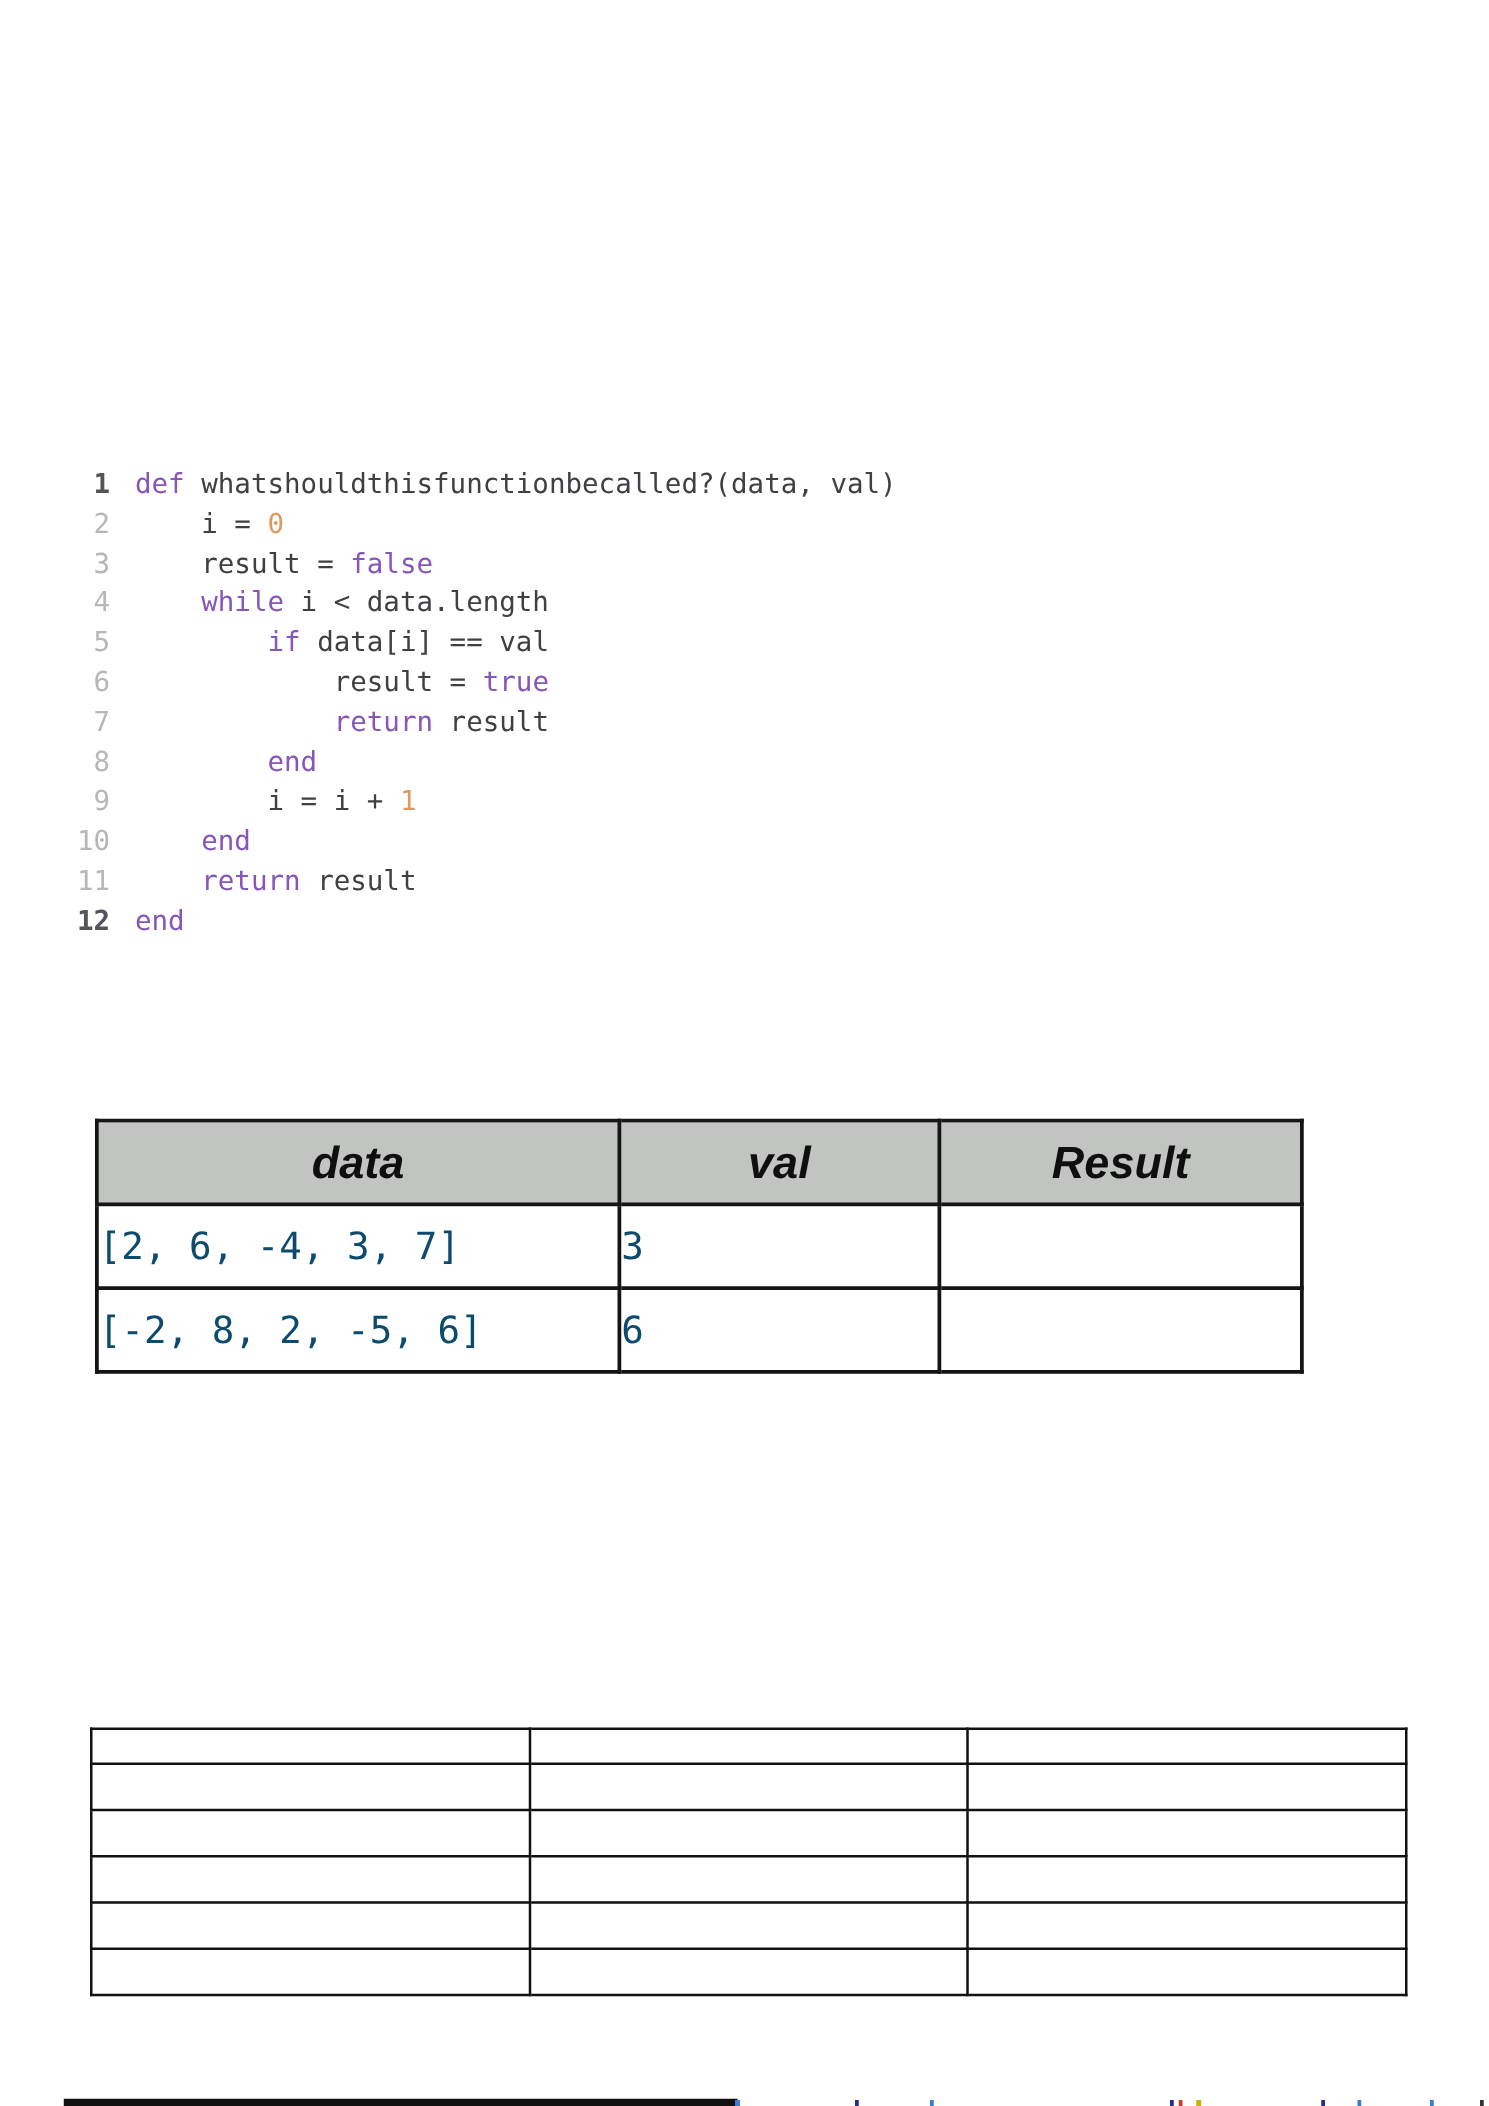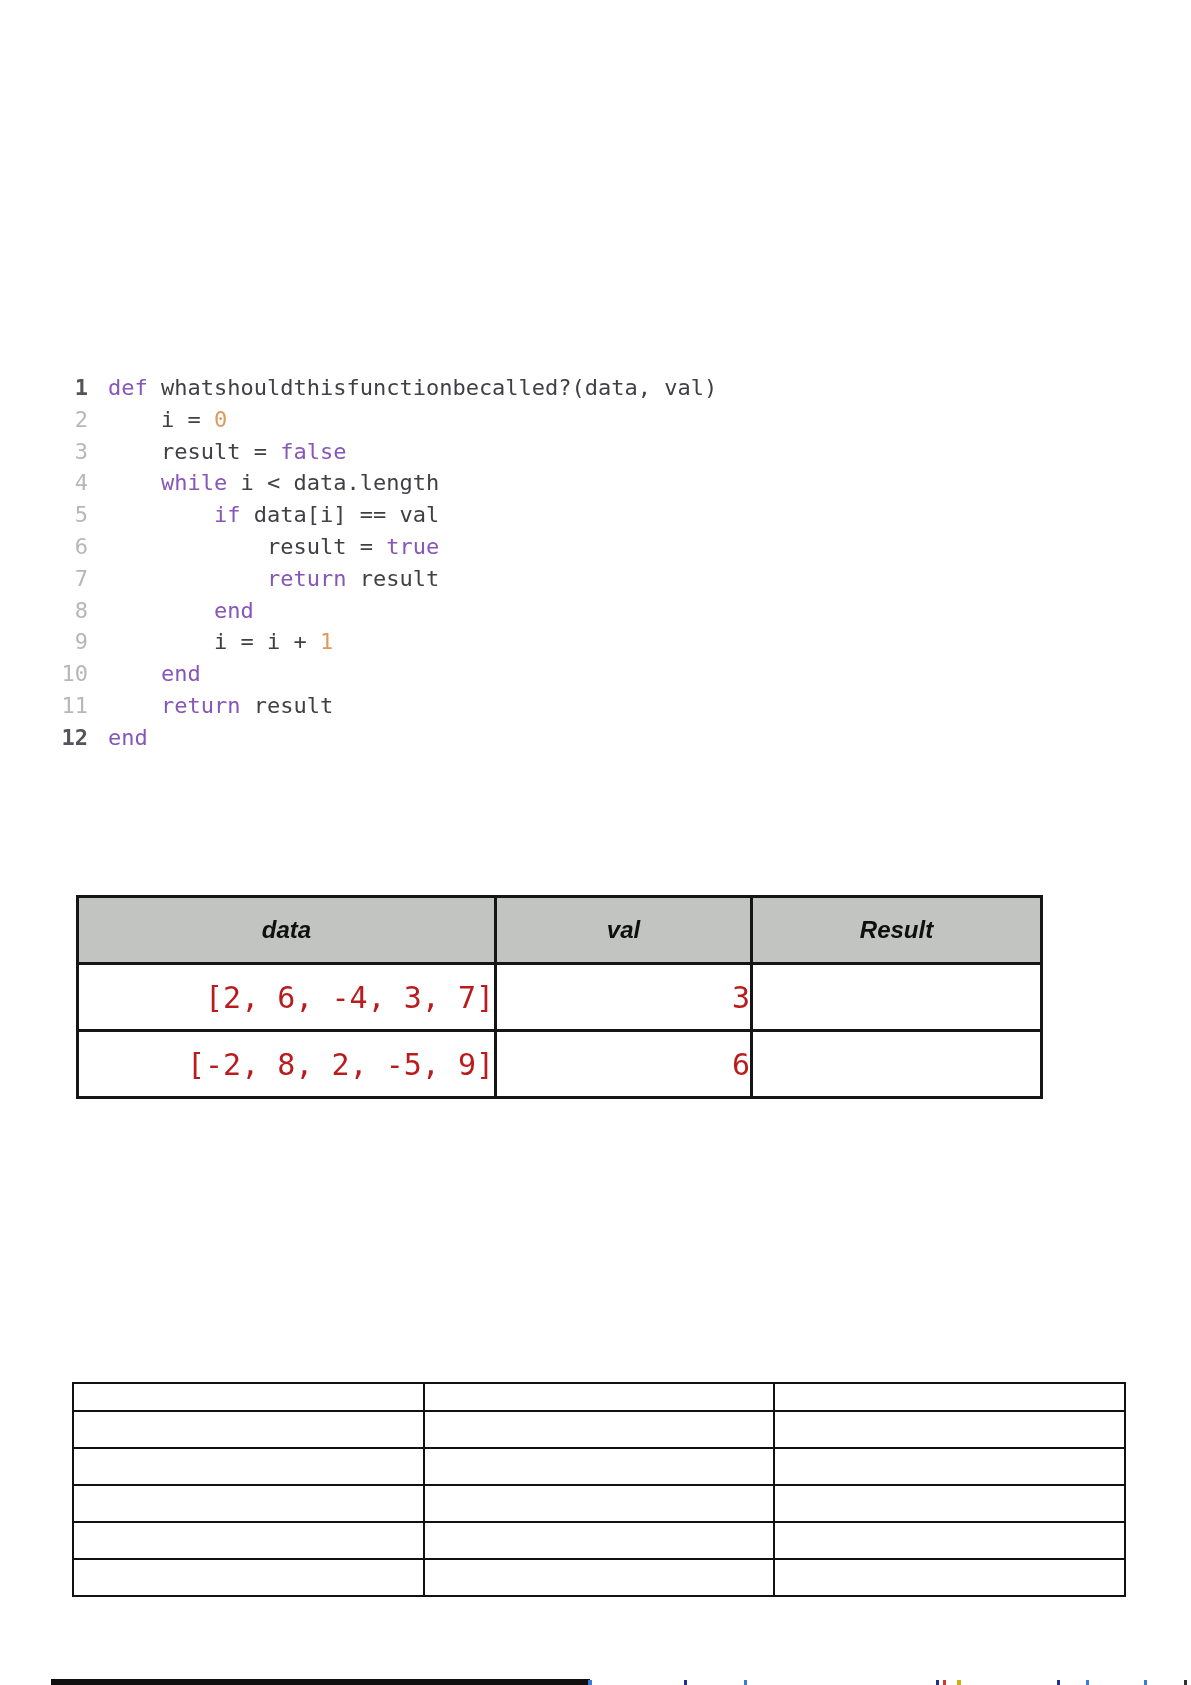--- a/index.html
+++ b/index.html
@@ -59,30 +59,30 @@
   .results-table th, .results-table td {
     border: 3px solid var(--border);
     overflow: hidden;
   }
   .results-table th {
     height: 67px;
     background: var(--hdr-bg);
     font-family: "Liberation Sans", sans-serif;
     font-style: italic;
     font-weight: bold;
-    font-size: 24px;
+    font-size: 36px;
     color: #0f0f0f;
     text-align: center;
   }
   .results-table td {
     height: 67px;
     font-family: "DejaVu Sans Mono", monospace;
     font-size: 30px;
-    color: #b91c1c;
-    text-align: right;
+    color: #0c4a6e;
+    text-align: left;
     background: #fff;
   }
 
   
   .answer-table {
     position: absolute;
     left: 72px;
     top: 1382px;
     width: 1054px;
     border-collapse: collapse;
@@ -129,21 +129,21 @@
           <th>Result</th>
         </tr>
       </thead>
     <tbody>
         <tr>
           <td>[2, 6, -4, 3, 7]</td>
           <td>3</td>
           <td></td>
         </tr>
         <tr>
-          <td>[-2, 8, 2, -5, 9]</td>
+          <td>[-2, 8, 2, -5, 6]</td>
           <td>6</td>
           <td></td>
         </tr>
       </tbody>
   </table>
 
   <table id="answer-table" class="answer-table">
     <tbody>
         <tr class="first">
           <td></td>

